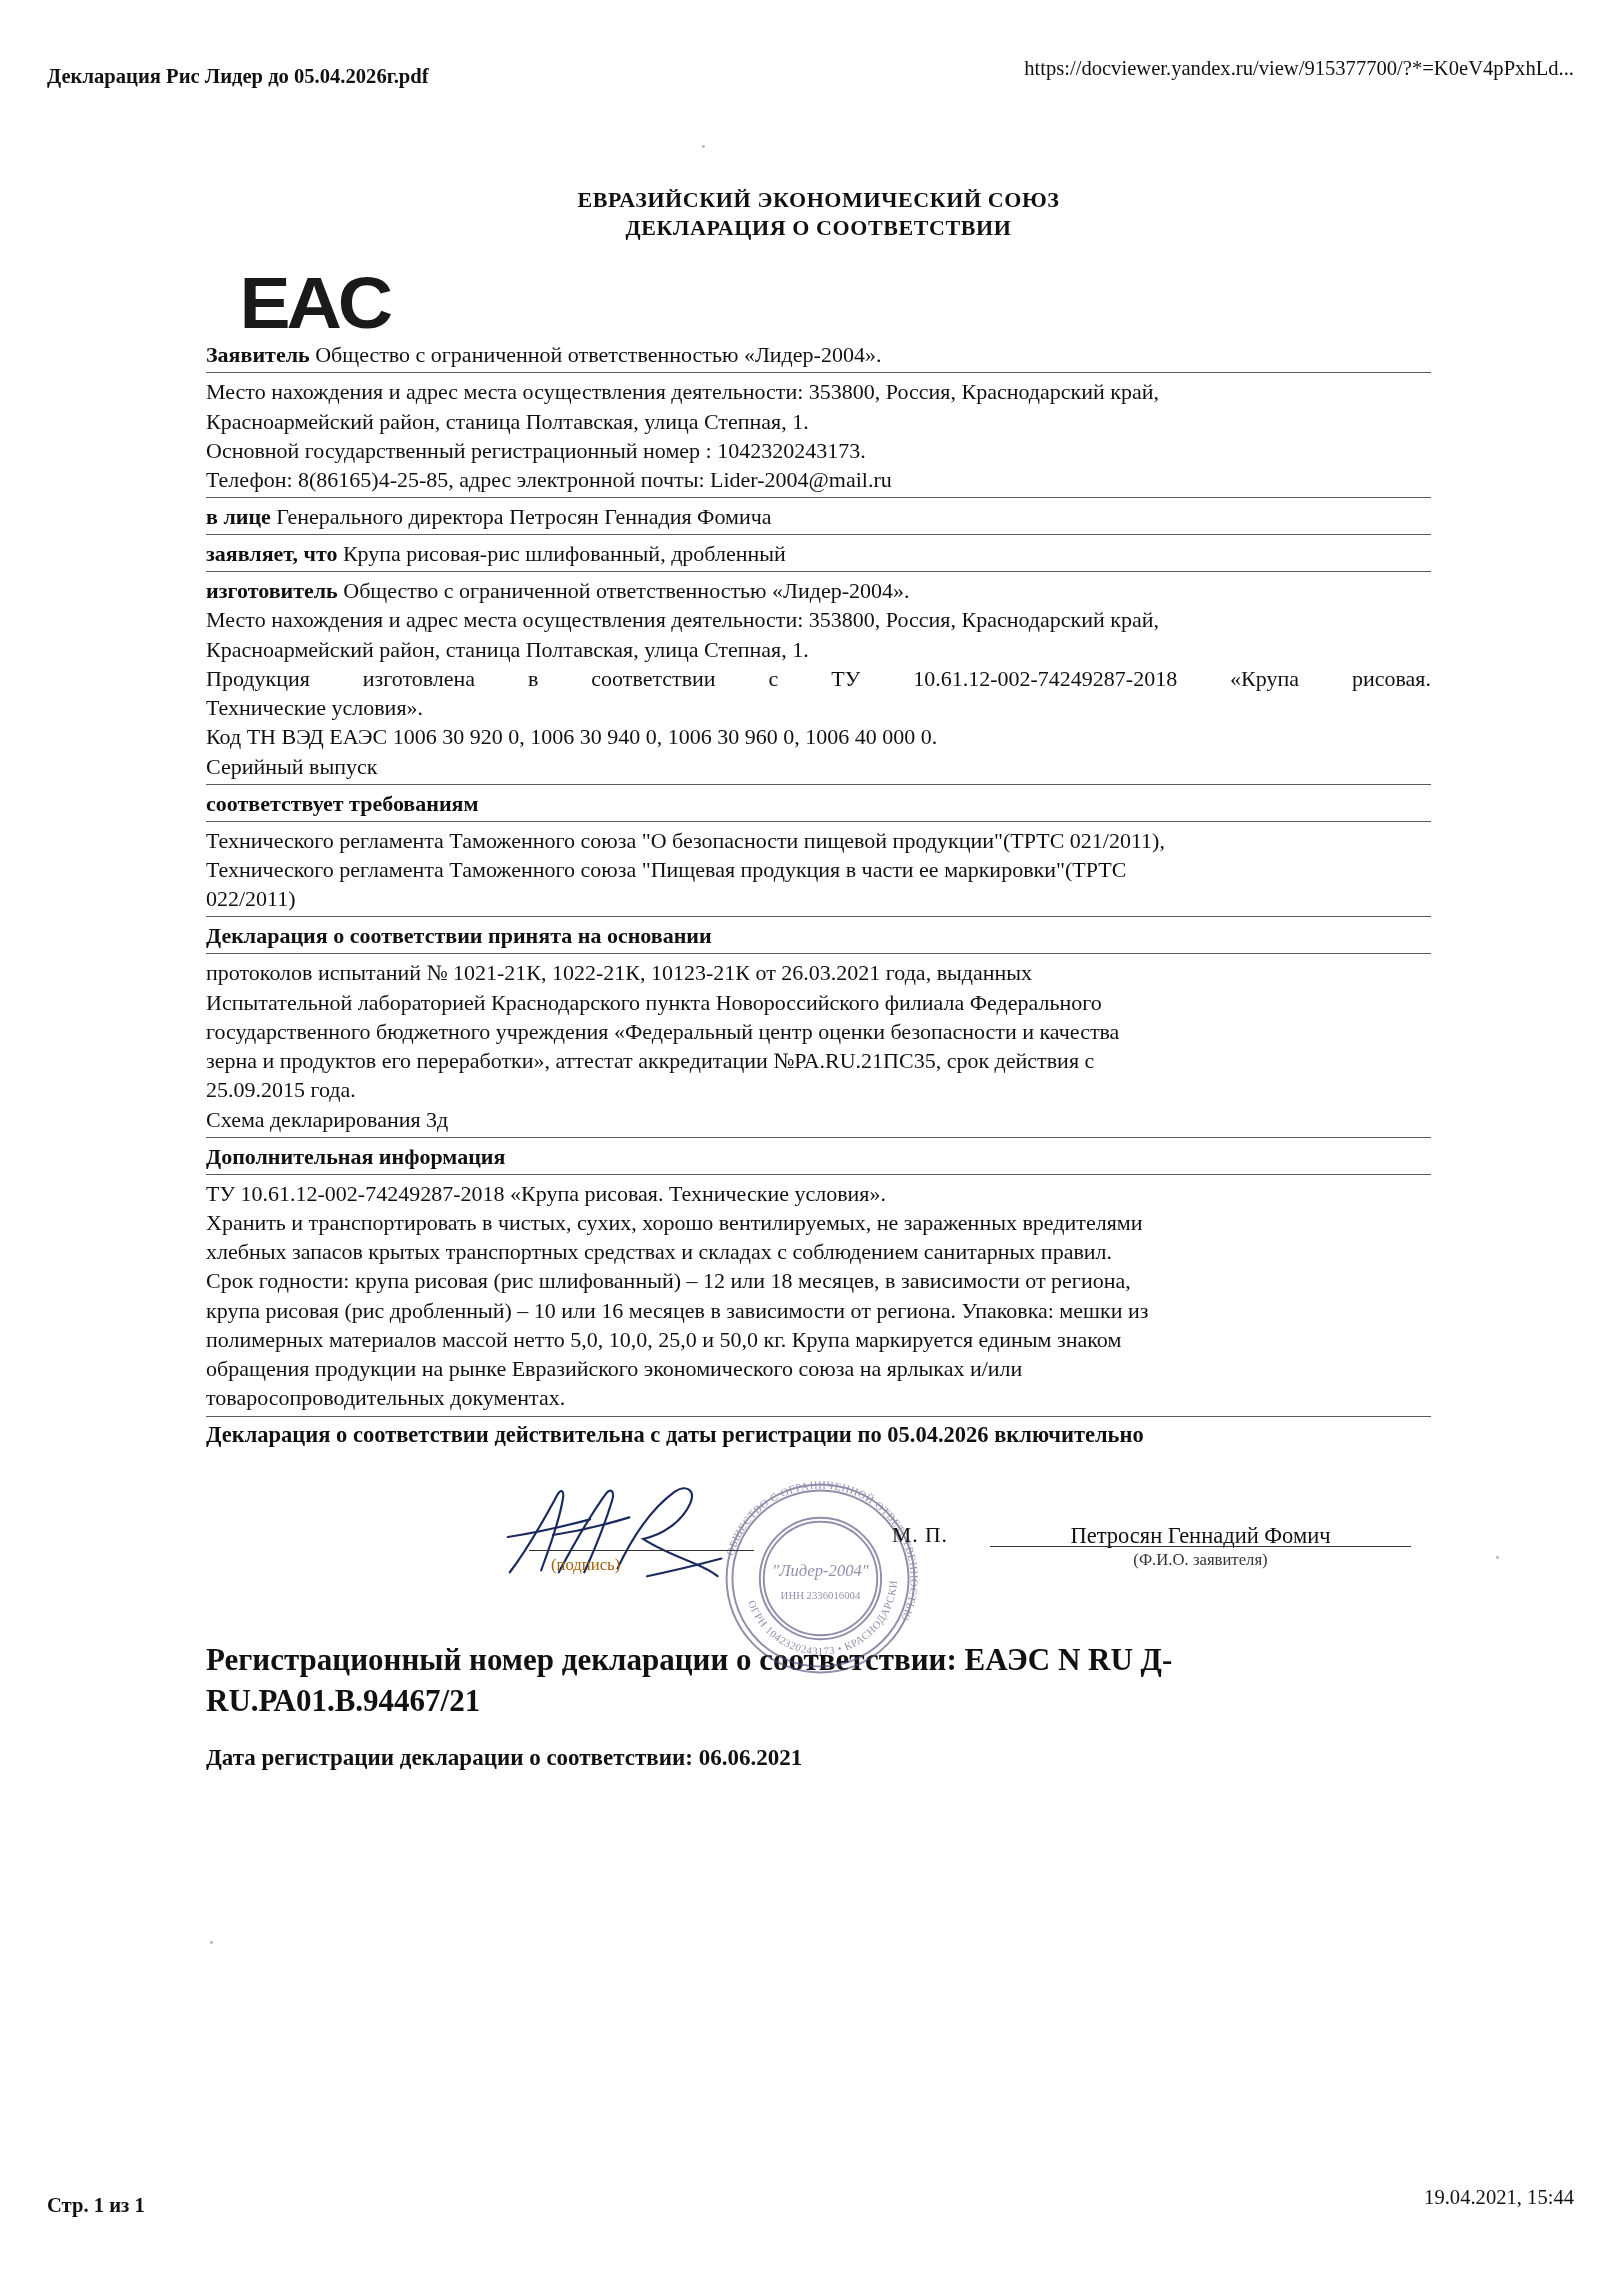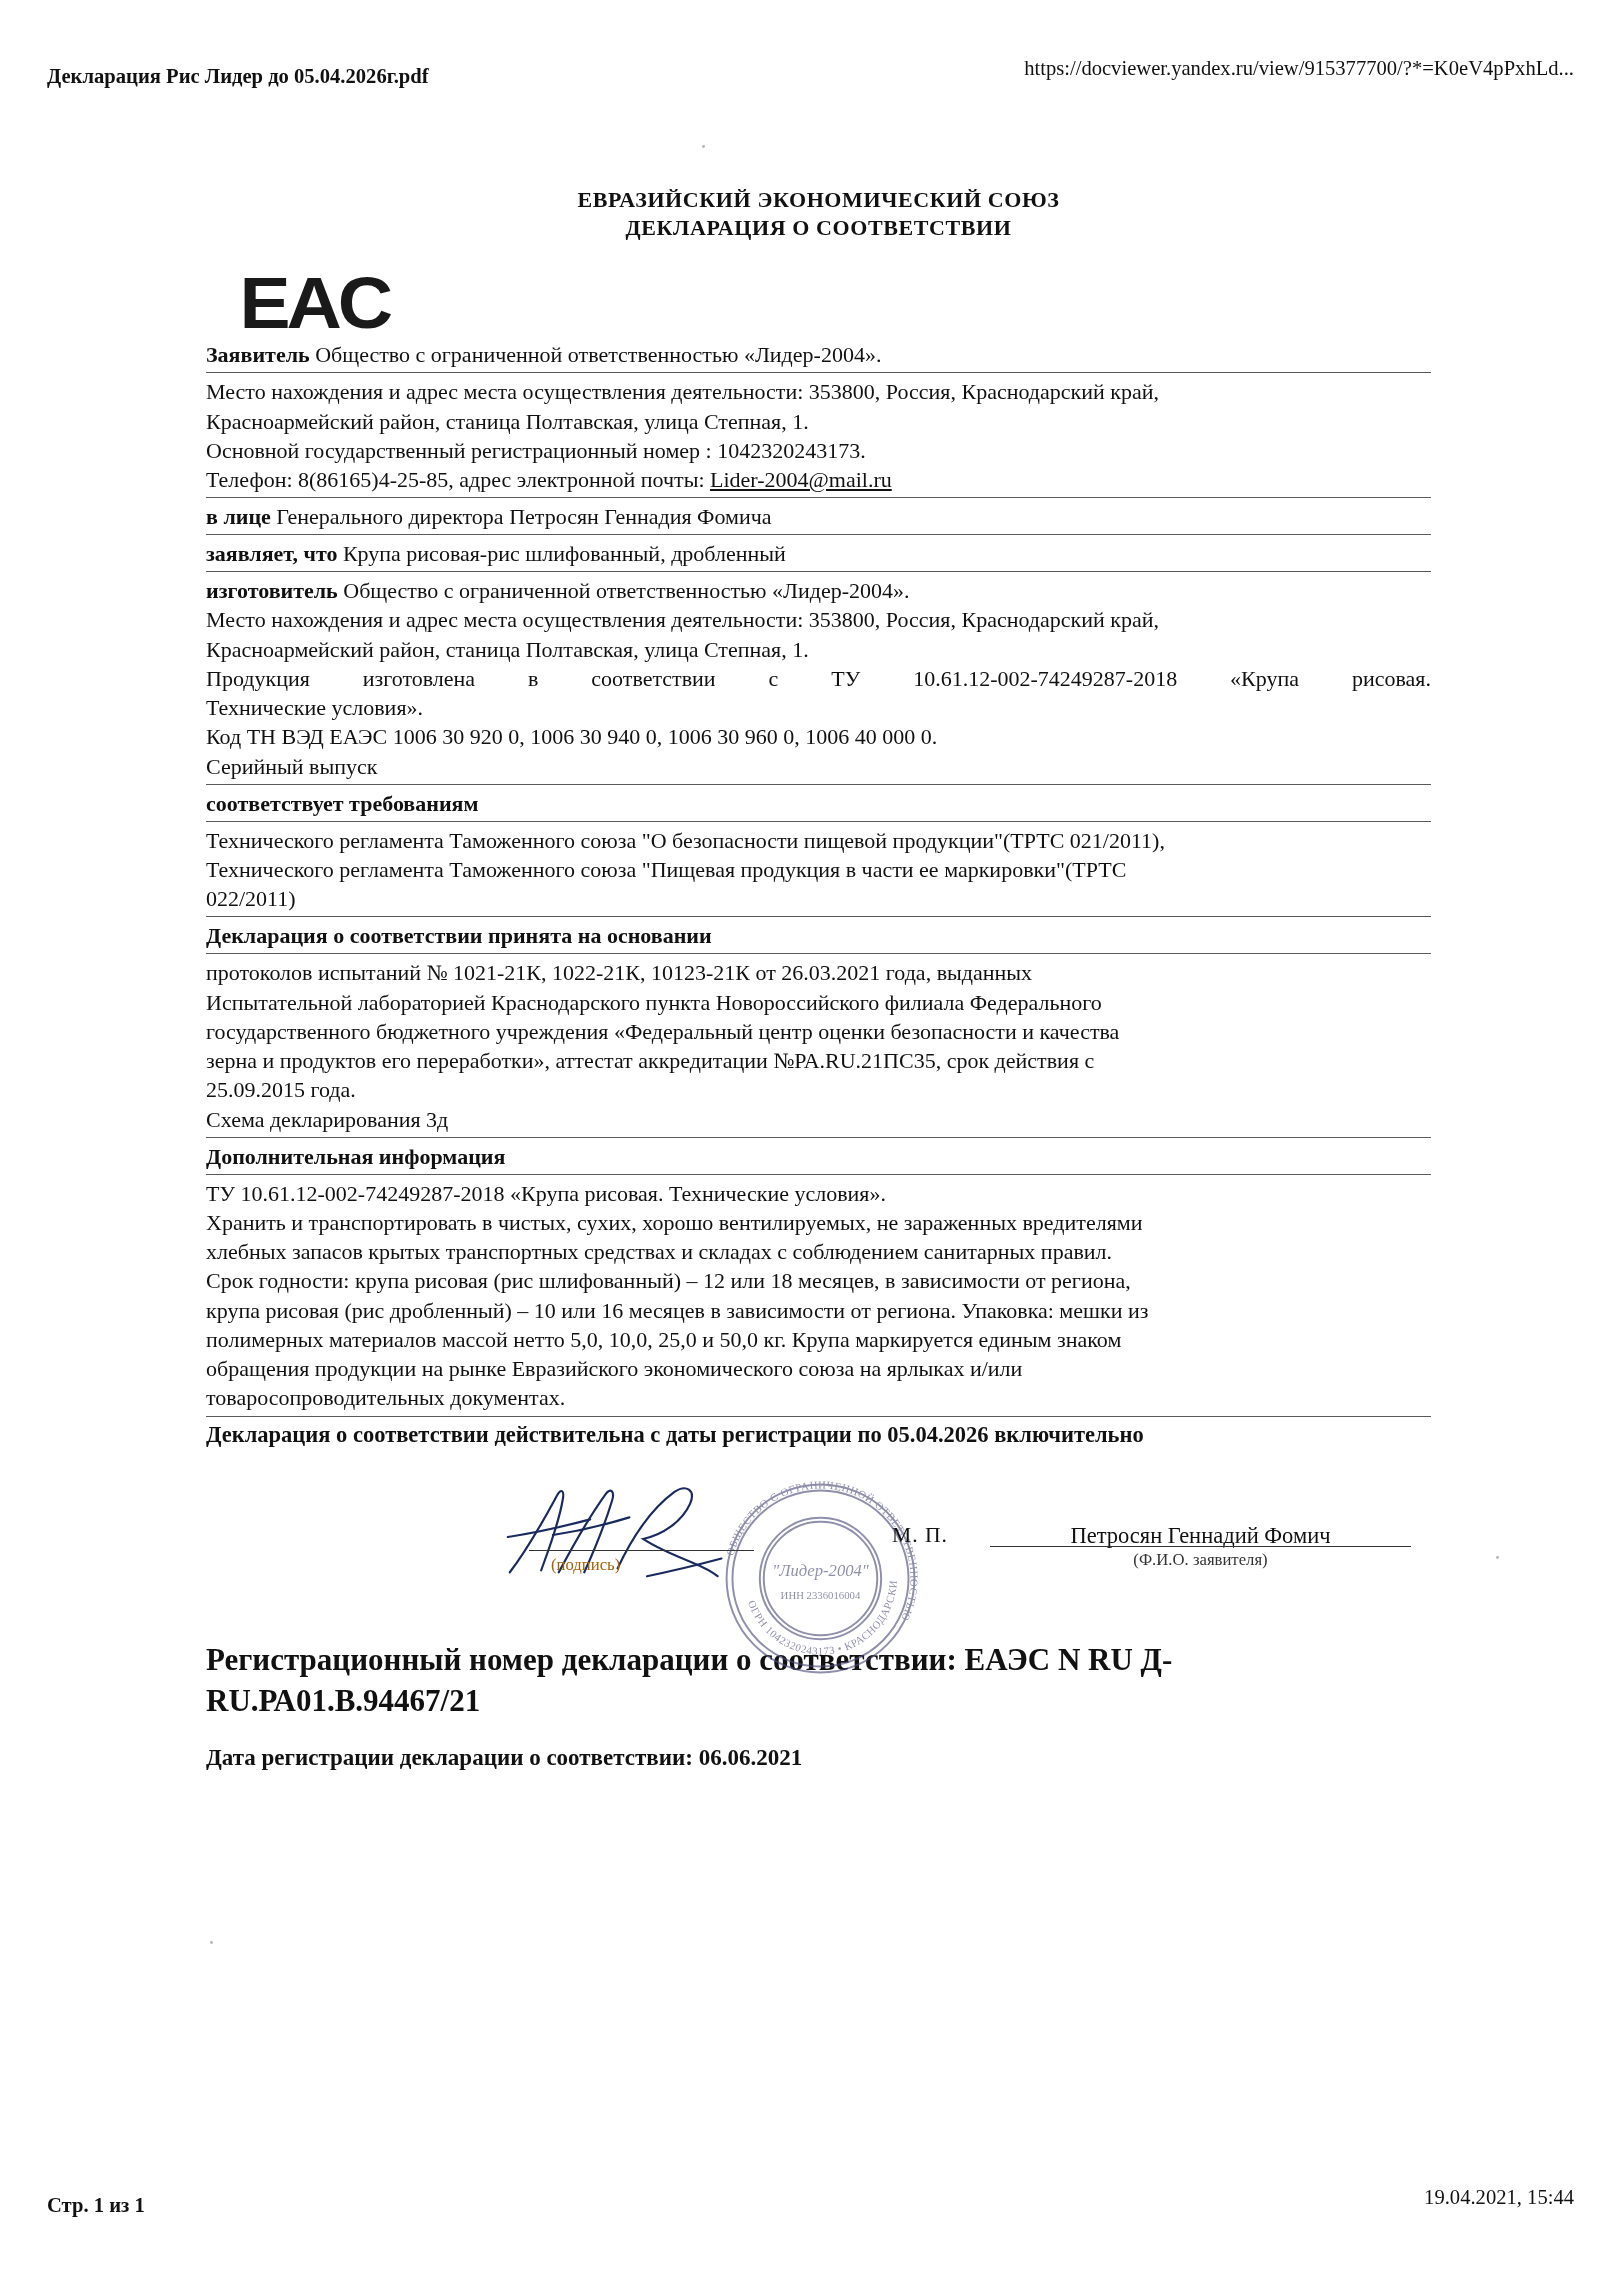--- a/index.html
+++ b/index.html
@@ -90,21 +90,21 @@
     margin: 2.9px 0 3.9px 0;
   }
 
   .block { margin: 0 0 2px 0; }
   .block p { margin: 0; }
 
   b, .b { font-weight: bold; }
 
   .justify { text-align: justify; }
 
-  .u { text-decoration: underline; }
+  .u { }
 
   
   .sign-area {
     position: relative;
     height: 181px;
     margin-top: 5.9px;
   }
   .sign-line {
     position: absolute;
     left: 323px;

